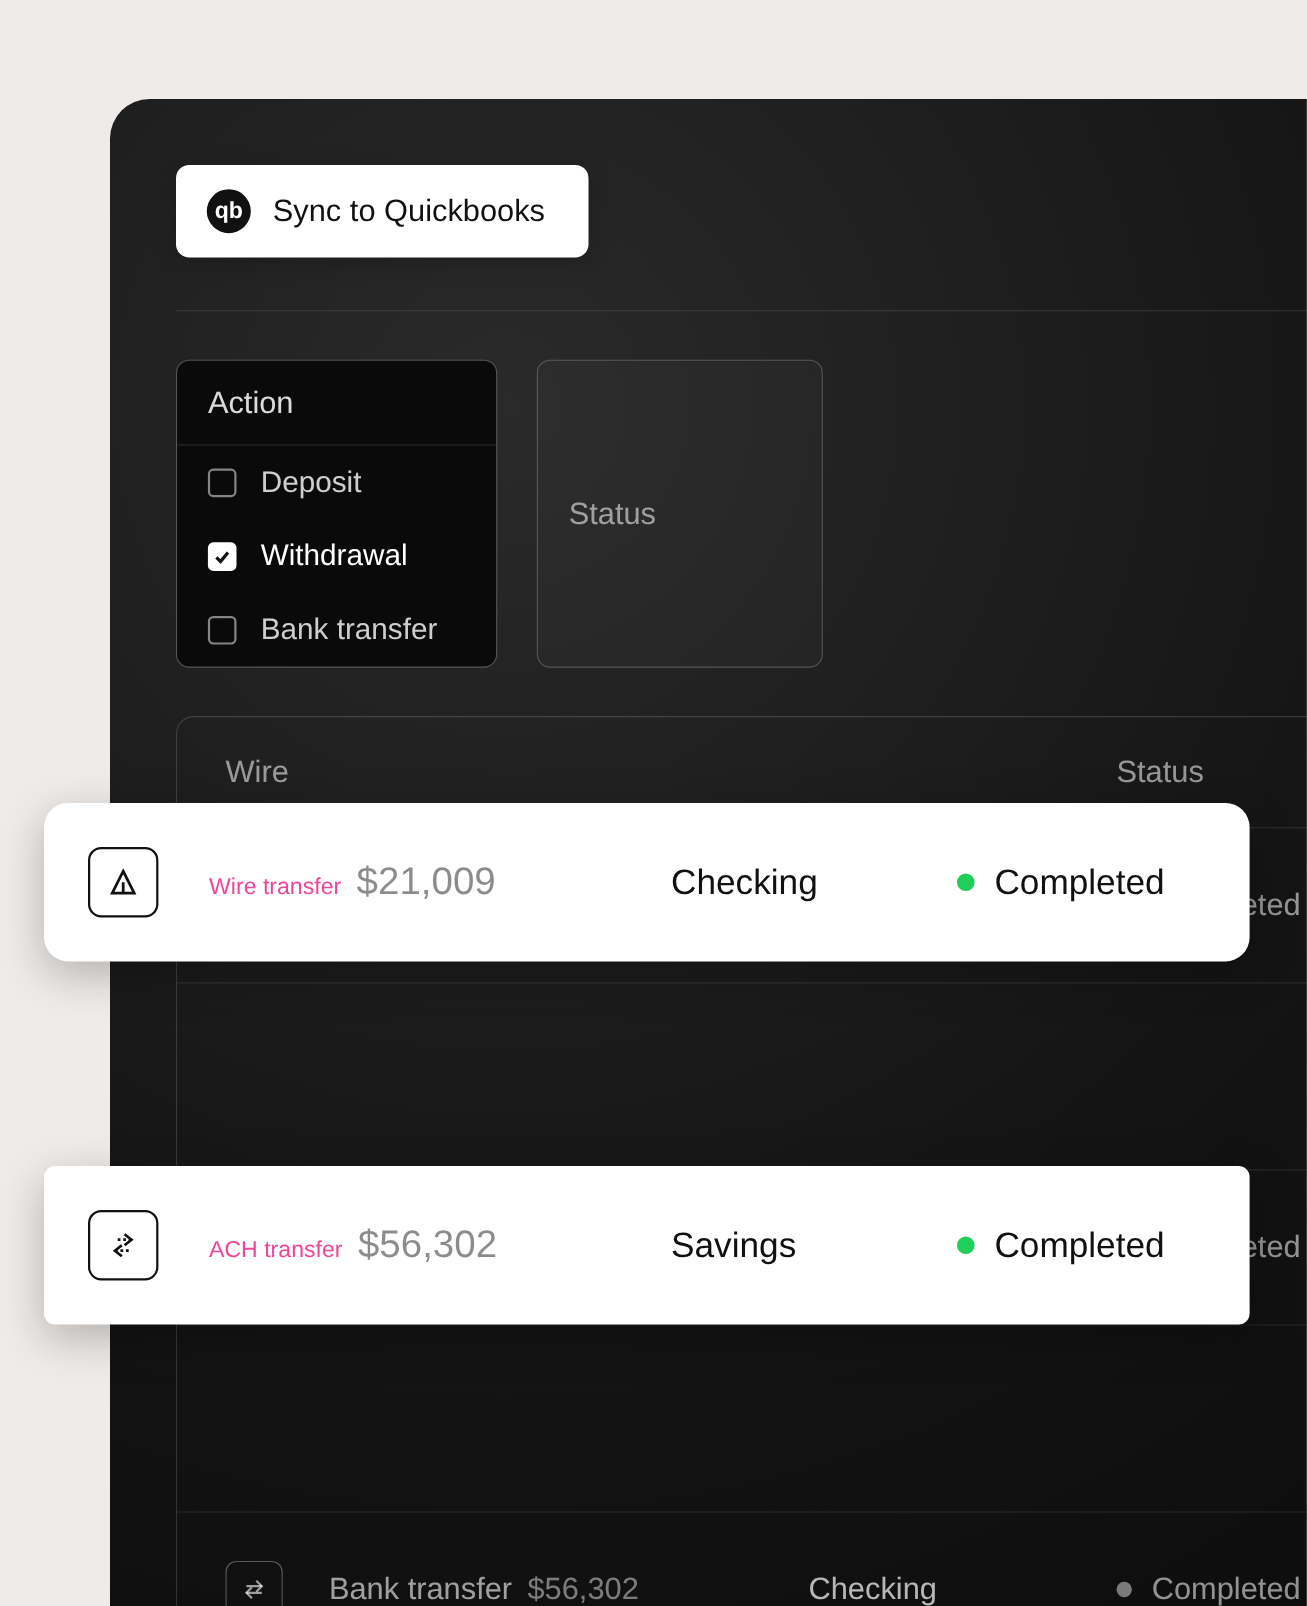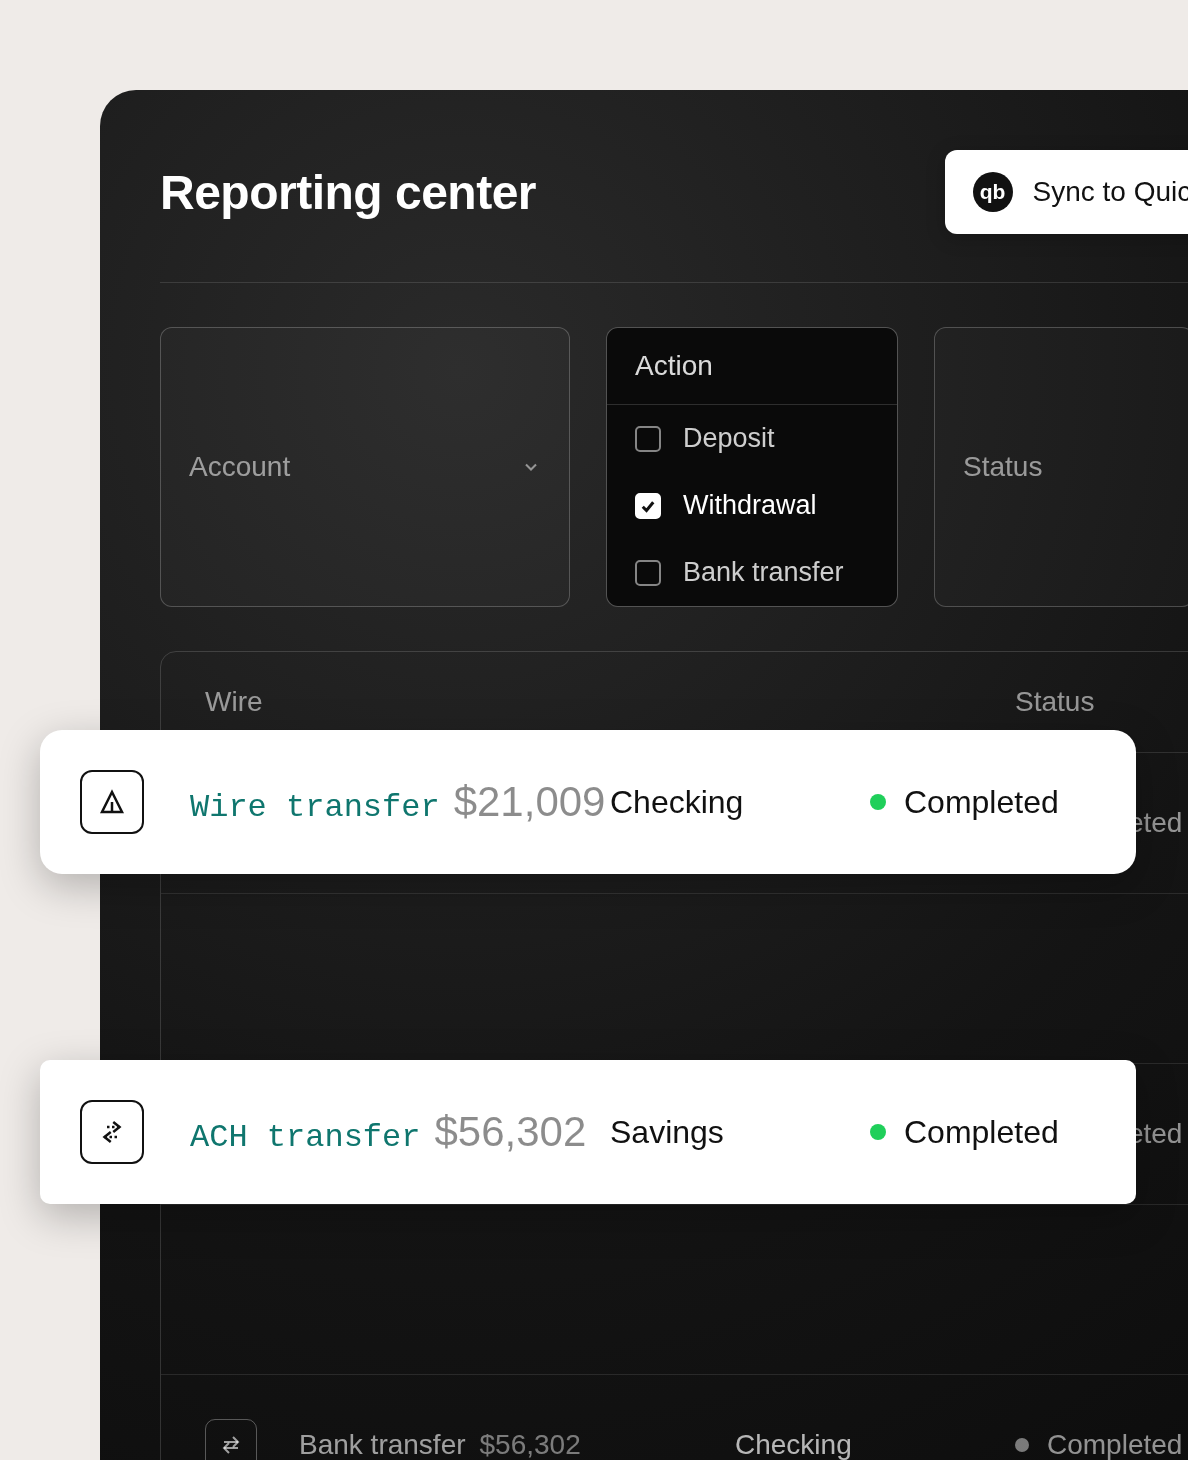--- a/index.html
+++ b/index.html
@@ -180,50 +180,43 @@
     color: #111;
     z-index: 10;
   }
   .hl .iconbox {
     width: 64px; height: 64px;
     border: 2px solid #111;
     border-radius: 12px;
     display:flex; align-items:center; justify-content:center;
   }
   .hl .labelwrap { display:flex; gap:14px; align-items:baseline; }
-  .hl .label { color:#0f766e; font-weight:500; font-size:32px;font-family:Liberation Mono, monospace;}
-  .hl .amount { color: rgba(0,0,0,0.45); font-size:42px;}
+  .hl .label { color:#ec4899; font-weight:500; font-size:21px;}
+  .hl .amount { color: rgba(0,0,0,0.45); font-size:35px;}
   .hl .account { color:#111; font-weight:500; font-size:32px;}
   .hl .statuscell { display:flex; align-items:center; gap:18px; font-weight:500; font-size:32px;}
   .hl .dot { background:#1fcf5a; width:16px; height:16px;}
   .hl1 { top: 640px; }
   .hl2 { top: 970px; border-radius: 10px; }
 </style>
 </head>
 <body>
 
 <div class="panel">
 
   <div class="header-row">
-    <h1 class="title">Reporting center</h1>
     <div class="sync-btn">
       <span class="qb-icon">qb</span>
       <span>Sync to Quickbooks</span>
     </div>
   </div>
 
   <hr class="divider">
 
   <div class="filters">
-    <div class="filter account">
-      <span>Account</span>
-      <svg class="chev" viewBox="0 0 24 24" fill="none" stroke="rgba(255,255,255,0.5)" stroke-width="2.5">
-          <polyline points="6 9 12 15 18 9"></polyline>
-        </svg>
-    </div>
 
     <div class="action-dropdown">
       <div class="action-header">Action</div>
       <div class="action-opt">
         <span class="checkbox">
           
         </span>
         <span>Deposit</span>
       </div>
       <div class="action-opt selected">

